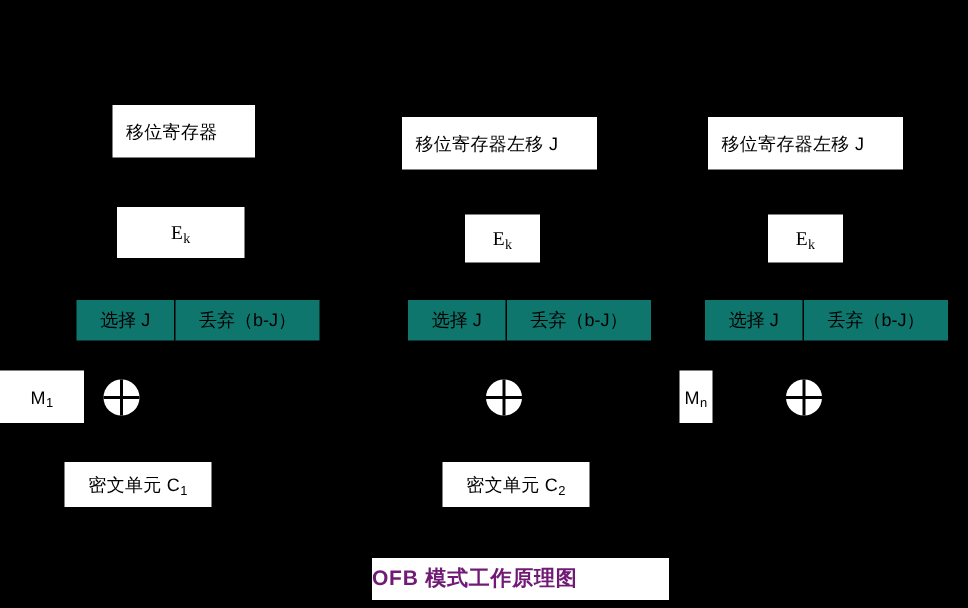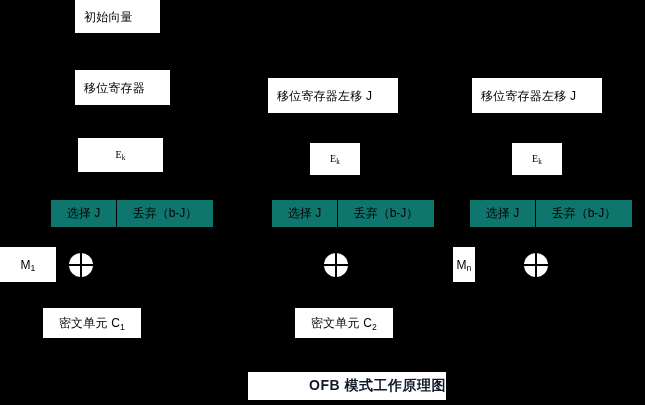--- a/index.html
+++ b/index.html
@@ -47,24 +47,24 @@
     color: #000000;
     white-space: nowrap;
     box-sizing: border-box;
   }
   .split .cell.sel {
     border-right: 1px solid #000000;
   }
   .title-box {
     position: absolute;
     background: #ffffff;
-    color: #0f172a;
+    color: #701a75;
     display: flex;
     align-items: center;
-    justify-content: flex-end;
+    justify-content: flex-start;
     font-weight: bold;
     font-size: 14px;
     letter-spacing: 0.5px;
     white-space: nowrap;
   }
   .xor {
     position: absolute;
     width: 24px;
     height: 24px;
     border-radius: 50%;
@@ -91,31 +91,28 @@
     margin-top: -1px;
   }
   sub {
     font-size: 0.72em;
     vertical-align: baseline;
     position: relative;
     top: 0.32em;
   }
   .ek {
     font-family: "Liberation Serif", "DejaVu Serif", serif;
-    font-size: 10px;
+    font-size: 13px;
   }
 </style>
 </head>
 <body>
 
 <div id="canvas">
 
-  <div class="box left-text" style="left:75px; top:0px; width:85px; height:33px;">
-    <span>初始向量</span>
-  </div>
 
   <div class="box left-text" style="left:75px; top:70px; width:95px; height:35px;">
     <span>移位寄存器</span>
   </div>
 
   <div class="box left-text" style="left:268px; top:78px; width:130px; height:35px;">
     <span>移位寄存器左移 J</span>
   </div>
 
   <div class="box left-text" style="left:472px; top:78px; width:130px; height:35px;">

